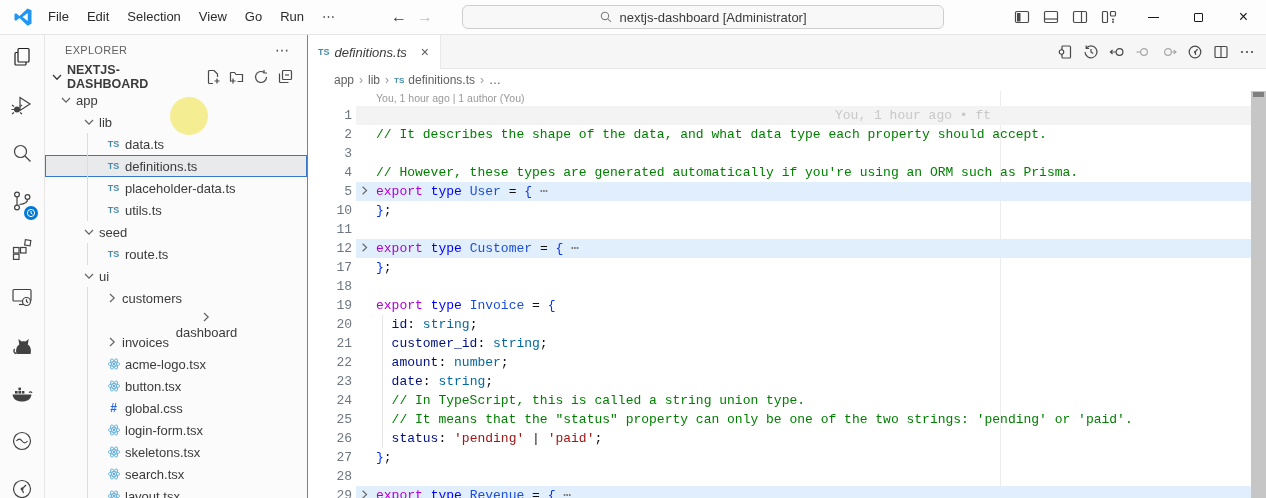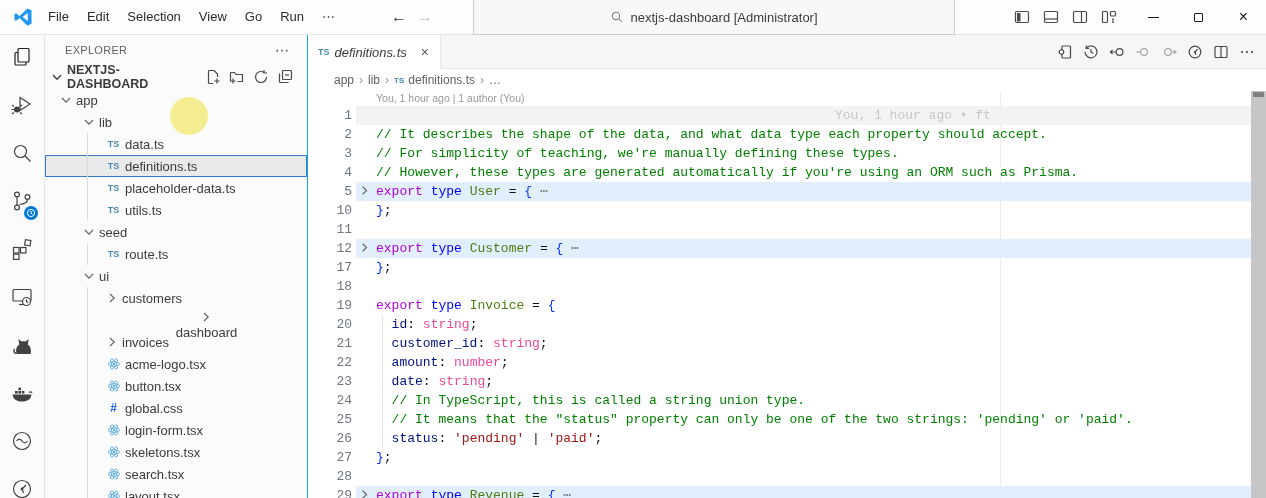--- a/index.html
+++ b/index.html
@@ -10,22 +10,22 @@
   #titlebar { height:35px; display:flex; align-items:center; background:#fdfdfd;
     border-bottom:1px solid #e5e5e5; position:relative; }
   #vscode-logo { width:20px; height:20px; margin-left:13px; flex:0 0 auto; }
   #menubar { display:flex; margin-left:6px; }
   .menu-item { padding:0 9px; font-size:13px; color:#2b2b2b; height:24px; line-height:24px;
     border-radius:5px; cursor:default; }
   #nav-arrows { display:flex; margin-left:42px; }
   .nav-arrow { width:26px; text-align:center; font-size:16px; }
   .nav-back { color:#3b3b3b; }
   .nav-fwd { color:#c3c3c3; }
-  #search-box { margin-left:35px; width:482px; height:36px; background:#f8f8f8;
-    border:1px solid #cecece; border-radius:0; display:flex; align-items:center;
+  #search-box { margin-left:24px; width:482px; height:24px; background:#f8f8f8;
+    border:1px solid #cecece; border-radius:6px; display:flex; align-items:center;
     justify-content:center; font-size:13px; color:#3b3b3b; }
   #search-box .mag { width:14px; height:14px; margin-right:6px; opacity:.75; }
   #layout-icons { display:flex; margin-left:auto; }
   .layout-ic { width:29px; height:26px; display:flex; align-items:center; justify-content:center; color:#4a4a4a; }
   .layout-ic svg { width:16px; height:16px; }
   #win-controls { display:flex; height:35px; margin-left:8px; }
   .win-btn { width:45px; height:35px; display:flex; align-items:center; justify-content:center; color:#1a1a1a; }
   .win-min-glyph { width:11px; height:1px; background:#1a1a1a; }
   .win-max-glyph { width:9px; height:9px; border:1px solid #1a1a1a; border-radius:1px; }
   .win-close-glyph { font-size:16px; line-height:1; }
@@ -98,22 +98,22 @@
   .cline { height:19px; line-height:19px; position:relative; white-space:pre; z-index:1; }
   .cline .hl { position:absolute; left:48px; right:15px; top:0; bottom:0; z-index:0; }
   .hl-fold { background:#e1effc; }
   .hl-blame { background:#f3f3f3; }
   .ln { position:absolute; left:0; width:44px; text-align:right; color:#6e7681; z-index:1; }
   .fold-arrow { position:absolute; left:48px; width:16px; text-align:center; color:#646465; z-index:1; }
   .fold-arrow svg { width:15px; height:15px; vertical-align:-3px; }
   .lbody { position:relative; margin-left:68px; z-index:1; }
   .inline-blame { position:absolute; left:527px; color:#c8c8c8; z-index:1; }
   .iguide { position:absolute; left:74px; top:0; bottom:0; width:1px; background:#e5e5e5; z-index:0; }
-  .tk-cm{color:#008000} .tk-kw{color:#af00db} .tk-kt{color:#0000ff} .tk-ty{color:#4d7c0f}
-  .tk-pr{color:#001080} .tk-pt{color:#ec4899} .tk-st{color:#a31515} .tk-br{color:#0431fa}
+  .tk-cm{color:#008000} .tk-kw{color:#af00db} .tk-kt{color:#0000ff} .tk-ty{color:#1d4ed8}
+  .tk-pr{color:#001080} .tk-pt{color:#0369a1} .tk-st{color:#a31515} .tk-br{color:#0431fa}
   .tk-pl{color:#111} .tk-fd{color:#7b7b7b}
 </style>
 </head>
 <body>
 
 <div id="titlebar">
   <span id="vscode-logo">
     <svg viewBox="0 0 16 16">
         <path d="M11.6 1.1 5.2 7.2 2.4 5 1.2 5.6v4.8l1.2.6 2.8-2.2 6.4 6.1 3.2-1.5V2.6L11.6 1.1zM11.8 4.8v6.4L7.6 8l4.2-3.2z" fill="#2196f3"></path>
       </svg>
@@ -538,21 +538,21 @@
         <span class="bc-item">
           <span>…</span>
         </span>
       </div>
     <div id="code-wrap">
       <div id="ruler"></div>
       <div id="codelens-row">You, 1 hour ago | 1 author (You)</div>
       <div id="code-lines">
           <div class="cline"><div class="hl hl-blame"></div><span class="ln">1</span><span class="inline-blame">You, 1 hour ago • ft</span></div>
           <div class="cline"><span class="ln">2</span><span class="lbody"><span class="tk-cm">// It describes the shape of the data, and what data type each property should accept.</span></span></div>
-          <div class="cline"><span class="ln">3</span><span class="lbody"><span class="tk-cm">// For simplicity of teaching, we're manually defining these types.</span></span></div>
+          <div class="cline"><span class="ln">3</span></div>
           <div class="cline"><span class="ln">4</span><span class="lbody"><span class="tk-cm">// However, these types are generated automatically if you're using an ORM such as Prisma.</span></span></div>
           <div class="cline"><div class="hl hl-fold"></div><span class="ln">5</span><span class="fold-arrow"><svg viewBox="0 0 16 16">
                 <path d="M6 4l4.2 4L6 12" fill="none" stroke="currentColor" stroke-width="1.2"></path>
               </svg></span><span class="lbody"><span class="tk-kw">export</span><span class="tk-pl"> </span><span class="tk-kt">type</span><span class="tk-pl"> </span><span class="tk-ty">User</span><span class="tk-pl"> = </span><span class="tk-br">{</span><span class="tk-pl"> </span><span class="tk-fd">⋯</span></span></div>
           <div class="cline"><span class="ln">10</span><span class="lbody"><span class="tk-br">}</span><span class="tk-pl">;</span></span></div>
           <div class="cline"><span class="ln">11</span><span class="lbody"></span></div>
           <div class="cline"><div class="hl hl-fold"></div><span class="ln">12</span><span class="fold-arrow"><svg viewBox="0 0 16 16">
                 <path d="M6 4l4.2 4L6 12" fill="none" stroke="currentColor" stroke-width="1.2"></path>
               </svg></span><span class="lbody"><span class="tk-kw">export</span><span class="tk-pl"> </span><span class="tk-kt">type</span><span class="tk-pl"> </span><span class="tk-ty">Customer</span><span class="tk-pl"> = </span><span class="tk-br">{</span><span class="tk-pl"> </span><span class="tk-fd">⋯</span></span></div>
           <div class="cline"><span class="ln">17</span><span class="lbody"><span class="tk-br">}</span><span class="tk-pl">;</span></span></div>

